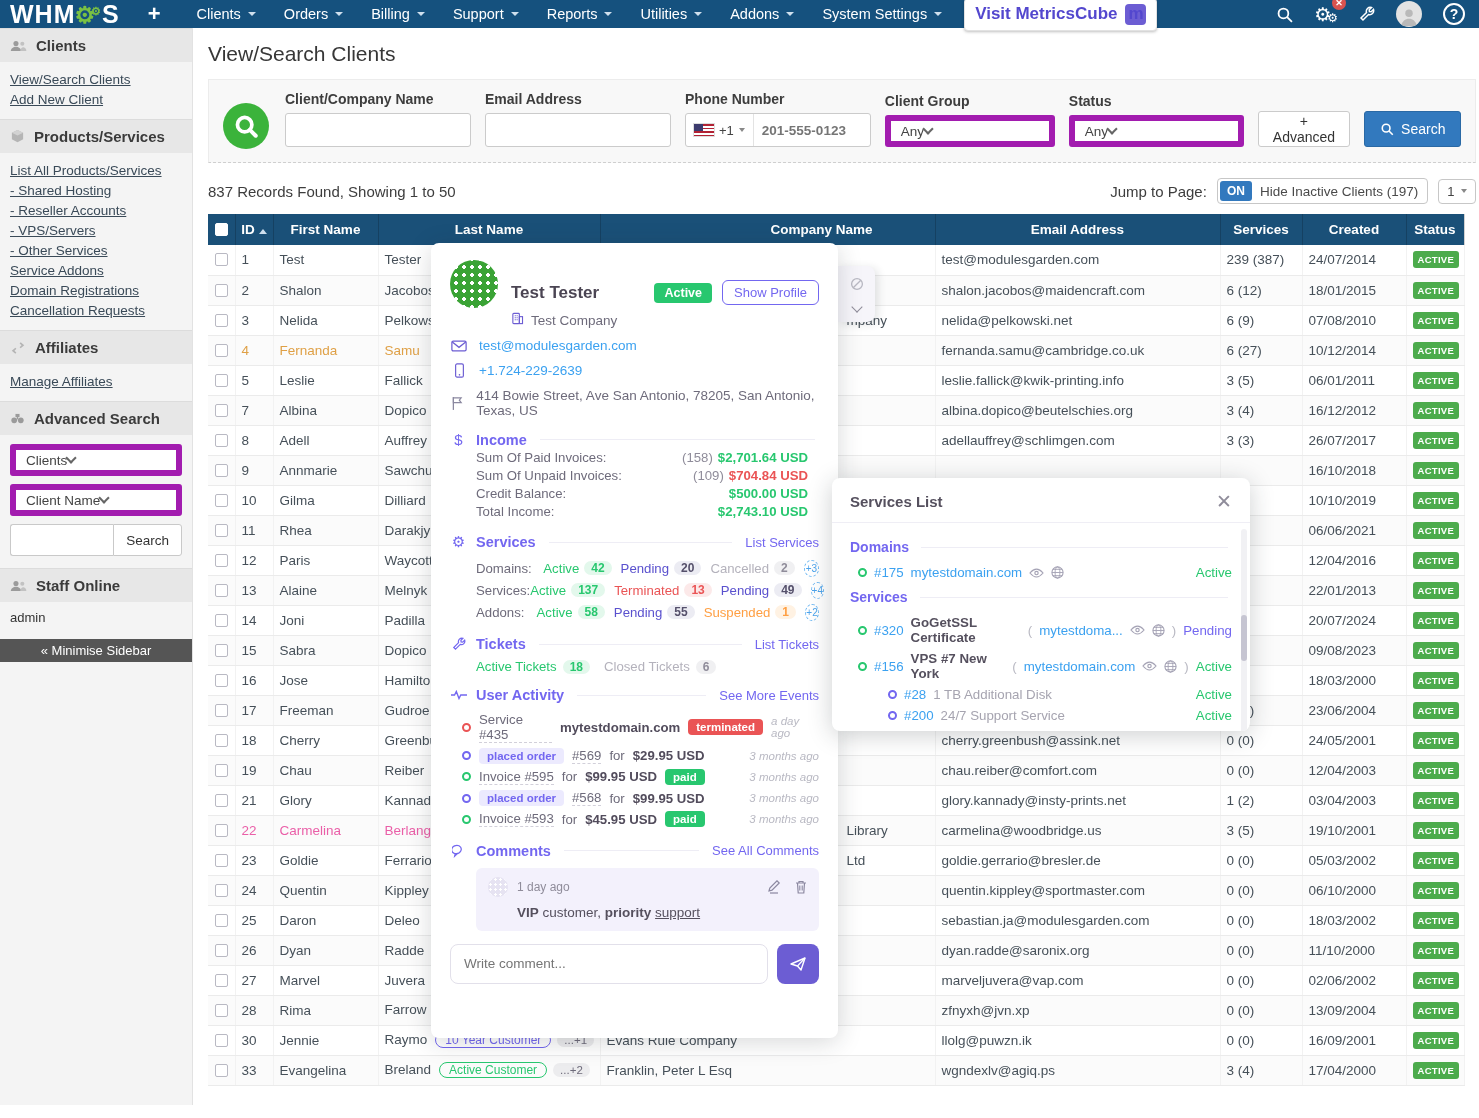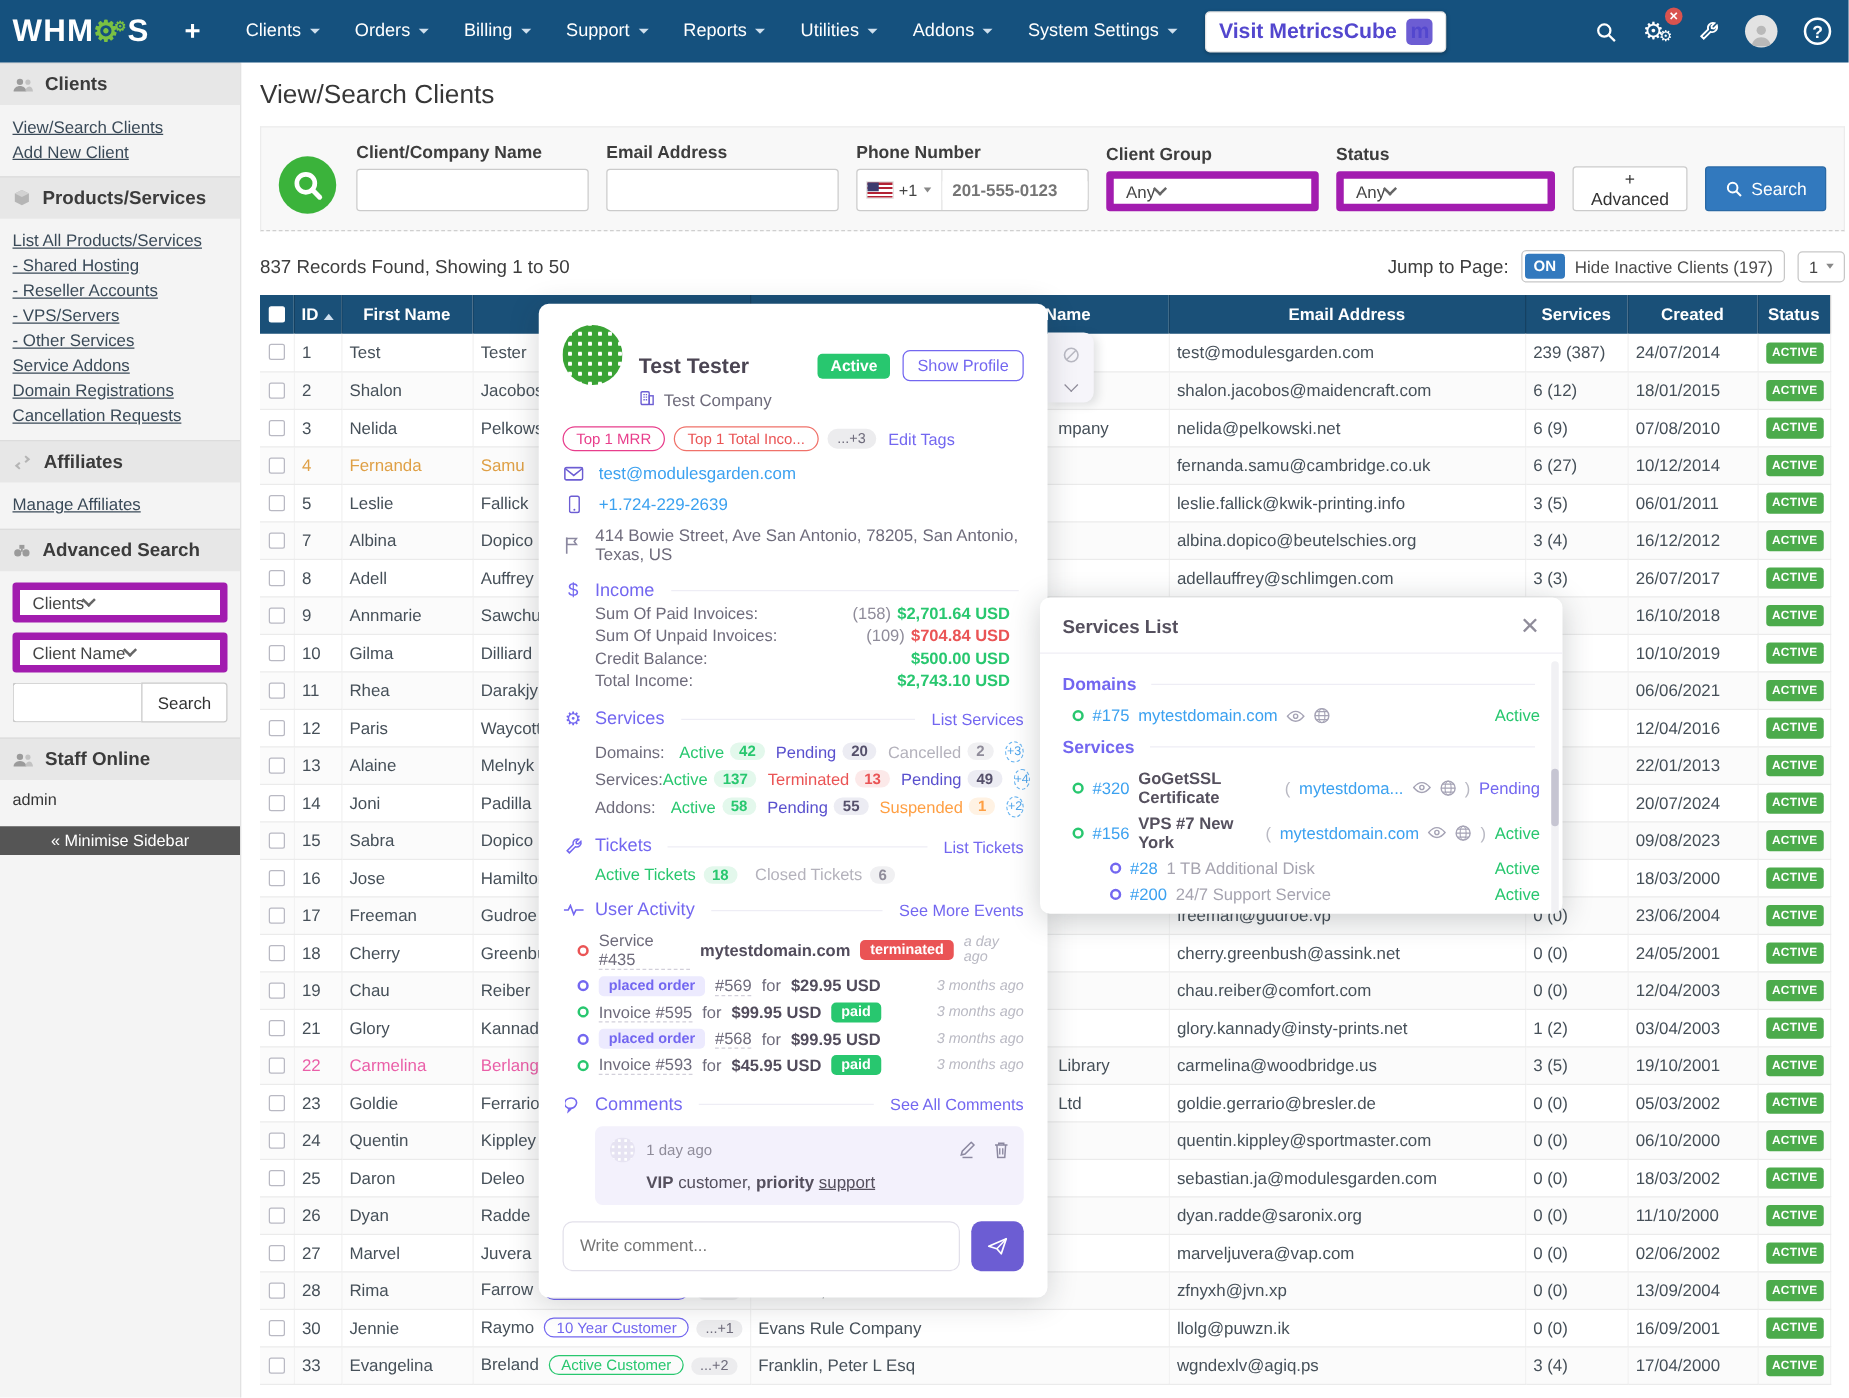--- a/index.html
+++ b/index.html
@@ -1,19 +1,19 @@
 <!DOCTYPE html>
 <html><head>
 <meta charset="utf-8">
 <style>
   * { margin:0; padding:0; box-sizing:border-box; }
   html,body { width:1479px; height:1118px; overflow:hidden; background:#fff;
     font-family:"Liberation Sans", sans-serif; position:relative; }
   
-  .navbar { height:50px; background:#15517e; display:flex; align-items:center; padding:0 14px 0 10px; color:#fff; position:relative; z-index:20; }
+  .navbar { height:28px; background:#15517e; display:flex; align-items:center; padding:0 14px 0 10px; color:#fff; position:relative; z-index:20; }
   .logo { display:flex; align-items:baseline; font-weight:bold; font-size:25px; letter-spacing:1px; cursor:pointer; margin-right:28px; }
   .logo .gear { color:#7ac143; font-size:23px; margin:0 -1px; }
   .logo .gear2 { color:#7ac143; font-size:11px; margin-left:-4px; position:relative; top:-8px; }
   .nav-plus { font-size:22px; font-weight:bold; margin-right:24px; cursor:pointer; }
   .nav-menu { display:flex; align-items:center; gap:4px; }
   .nav-item { font-size:14.5px; padding:10px 12px; cursor:pointer; display:flex; align-items:center; gap:7px; white-space:nowrap; }
   .caret { width:0; height:0; border-left:4px solid transparent; border-right:4px solid transparent; border-top:4px solid #cfe0ee; }
   .mc-btn { background:#fff; border:1px solid #e2e2e2; border-radius:4px; padding:5px 10px; display:flex; align-items:center; gap:8px; margin-left:10px; cursor:pointer; box-shadow:0 1px 3px rgba(0,0,0,.25); }
   .mc-btn span { color:#5347ce; font-size:17px; font-weight:bold; }
   .m-badge { width:21px; height:21px; background:#6c5dd3; border-radius:4px; color:#fff; font-size:13px; font-weight:bold; display:flex; align-items:center; justify-content:center; }
@@ -98,21 +98,21 @@
   .cc-tag.pink { border-color:#e83e8c; color:#e83e8c; }
   .cc-tag.red { border-color:#f0726a; color:#ea5455; }
   .cc-more { background:#ececee; color:#6e6b7b; border-radius:10px; padding:2px 8px; font-size:11.5px; }
   .cc-edit { color:#7367f0; font-size:13px; cursor:pointer; margin-left:3px; }
   .cc-contact { display:flex; align-items:center; gap:11px; margin-top:10px; font-size:13.5px; color:#6e6b7b; }
   .cc-contact .ic { width:18px; display:flex; justify-content:center; }
   .cc-contact a { color:#3ba1f0; text-decoration:none; cursor:pointer; }
   .cc-section { margin-top:13px; }
   .sec-head { display:flex; align-items:center; gap:9px; }
   .sec-ic { width:17px; color:#7367f0; display:flex; justify-content:center; font-size:15px; }
-  .sec-title { color:#7367f0; font-size:14.5px; font-weight:400; white-space:nowrap; }
+  .sec-title { color:#7367f0; font-size:14.5px; font-weight:700; white-space:nowrap; }
   .sec-line { flex:1; border-top:1px solid #eeedf5; margin:0 4px; }
   .sec-link { color:#7367f0; font-size:13px; cursor:pointer; white-space:nowrap; }
   .mrr-row { background:#f3f1fc; border-radius:6px; display:flex; justify-content:space-between; align-items:center; padding:8px 11px; margin:8px 0 7px 26px; font-size:13.5px; }
   .mrr-row .lbl { font-weight:bold; color:#55505e; }
   .inc-rows { margin-left:26px; }
   .inc-row { display:flex; font-size:13.2px; color:#6e6b7b; padding:1.5px 11px 1.5px 0; }
   .inc-row .val { margin-left:auto; }
   .inc-row .cnt { color:#8f8c9a; margin-right:5px; }
   .money-green { color:#28c76f; font-weight:bold; }
   .money-red { color:#ea5455; font-weight:bold; }
@@ -820,26 +820,20 @@
       <div class="cc-company">
         <span><svg viewBox="0 0 14 14" width="13" height="13">
               <rect x="2" y="1.5" width="7" height="11" rx="1" fill="none" stroke="#6c5dd3" stroke-width="1.2"></rect>
               <rect x="9" y="5" width="3.4" height="7.5" fill="none" stroke="#6c5dd3" stroke-width="1.2"></rect>
               <path d="M4 4h1.2M6 4h1.2M4 6.2h1.2M6 6.2h1.2M4 8.4h1.2M6 8.4h1.2" stroke="#6c5dd3" stroke-width="1.1"></path>
             </svg></span>
         <span>Test Company</span>
       </div>
     </div>
   </div>
-  <div class="cc-tags" id="cc-tags">
-      <span class="cc-tag pink">Top 1 MRR</span>
-      <span class="cc-tag red">Top 1 Total Inco...</span>
-      <span class="cc-more">...+3</span>
-      <span class="cc-edit">Edit Tags</span>
-    </div>
   <div class="cc-contact">
     <span class="ic">
         <svg viewBox="0 0 18 13" width="16" height="12">
           <rect x="1" y="1" width="16" height="11" rx="1.5" fill="none" stroke="#6c5dd3" stroke-width="1.4"></rect>
           <path d="M1.5 2l7.5 6 7.5-6" fill="none" stroke="#6c5dd3" stroke-width="1.4"></path>
         </svg>
       </span>
     <a>test@modulesgarden.com</a>
   </div>
   <div class="cc-contact">

